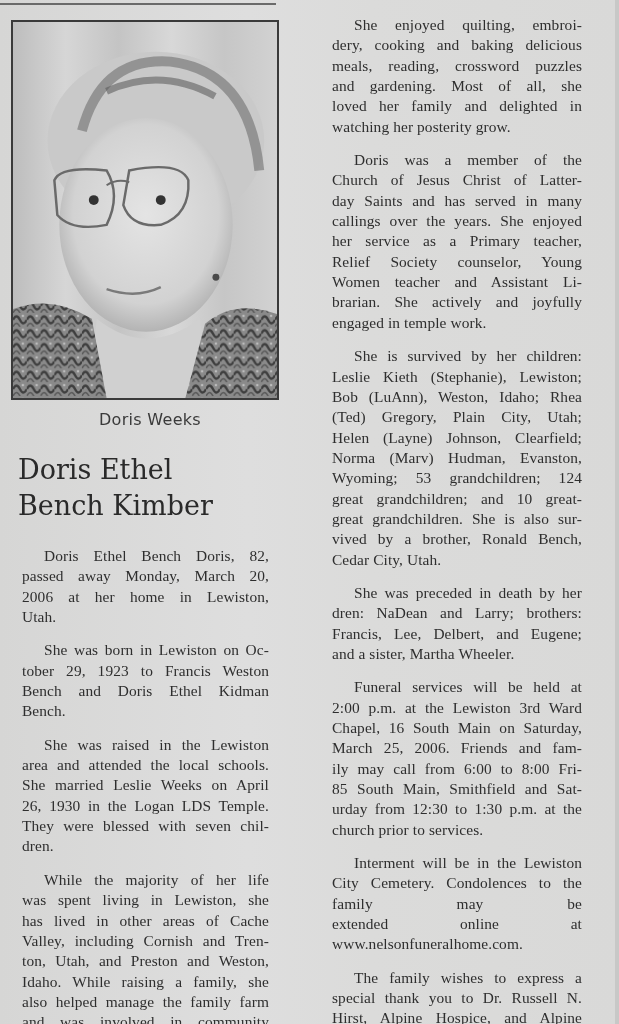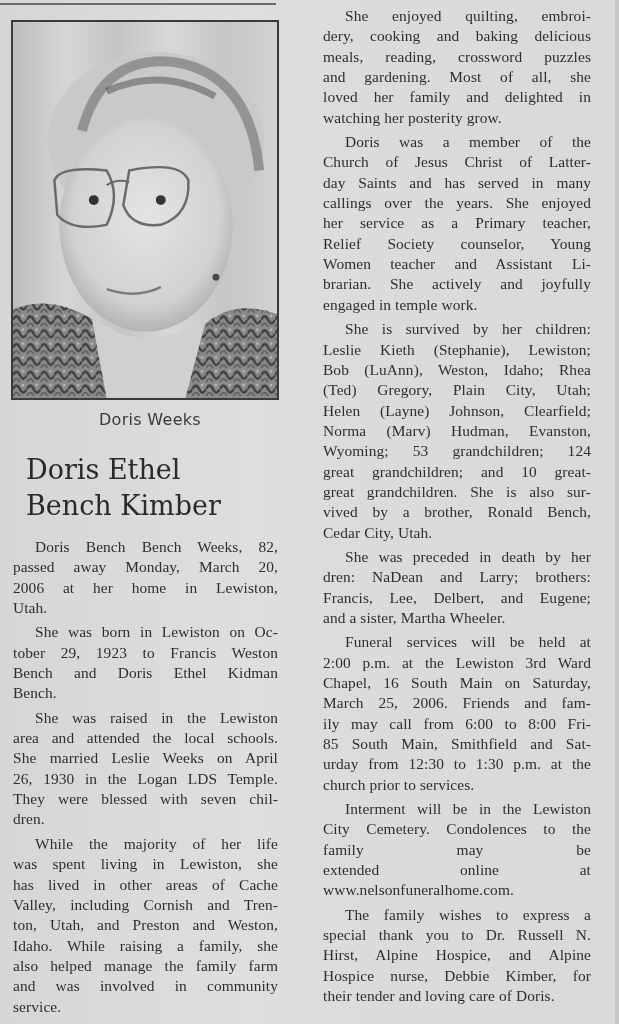--- a/index.html
+++ b/index.html
@@ -27,32 +27,32 @@
       position: absolute; left: 3px; top: 20px; width: 268px; height: 380px;
       border: 2px solid #3a3a3a; box-sizing: border-box; overflow: hidden;
       background: #cfcfcf;
     }
     .photo-frame svg { display: block; width: 100%; height: 100%; }
     .caption {
       position: absolute; left: 4px; top: 410px; width: 276px; text-align: center;
       font-family: "DejaVu Sans", sans-serif; font-size: 16px; color: #3a3a3a; letter-spacing: 0.3px;
     }
     .headline {
-      position: absolute; left: 18px; top: 452px; width: 272px;
+      position: absolute; left: 10px; top: 452px; width: 272px;
       font-family: "DejaVu Serif", serif; font-size: 27px; line-height: 36px; color: #2a2a2a;
       font-weight: normal;
     }
     .body-left {
       position: absolute; left: 1px; top: 533px; width: 273px;
     }
     .body-right {
       position: absolute; left: 319px; top: 2px; width: 276px;
     }
     p.para {
-      margin: 4px; font-size: 15.4px; line-height: 20.35px; text-align: justify;
+      margin: 13px; font-size: 15.4px; line-height: 20.35px; text-align: justify;
       text-indent: 22px; color: #2e2e2e; letter-spacing: 0.1px;
     }
     .line { display: block; text-align: justify; text-align-last: justify; white-space: nowrap; }
     .line.last { text-align-last: left; }
     .line.indent { padding-left: 22px; }
   </style>
 </head>
 <body>
 
 <div class="page">
@@ -107,21 +107,21 @@
         <path d="M268 295 Q225 280 195 305 L175 380 L268 380 Z" fill="url(#fabric)"></path>
       </svg>
     </div>
     <div class="caption">Doris Weeks</div>
     <div class="headline">
       <div>Doris Ethel</div>
       <div>Bench Kimber</div>
     </div>
     <div class="body-left" id="body-left">
         <p class="para" style="text-indent: 0px;">
-          <span class="line indent">Doris Bench Bench Weeks, 82,</span>
+          <span class="line indent">Doris Ethel Bench Doris, 82,</span>
           <span class="line">passed away Monday, March 20,</span>
           <span class="line">2006 at her home in Lewiston,</span>
           <span class="line last">Utah.</span>
         </p>
         <p class="para" style="text-indent: 0px;">
           <span class="line indent">She was born in Lewiston on Oc-</span>
           <span class="line">tober 29, 1923 to Francis Weston</span>
           <span class="line">Bench and Doris Ethel Kidman</span>
           <span class="line last">Bench.</span>
         </p>

